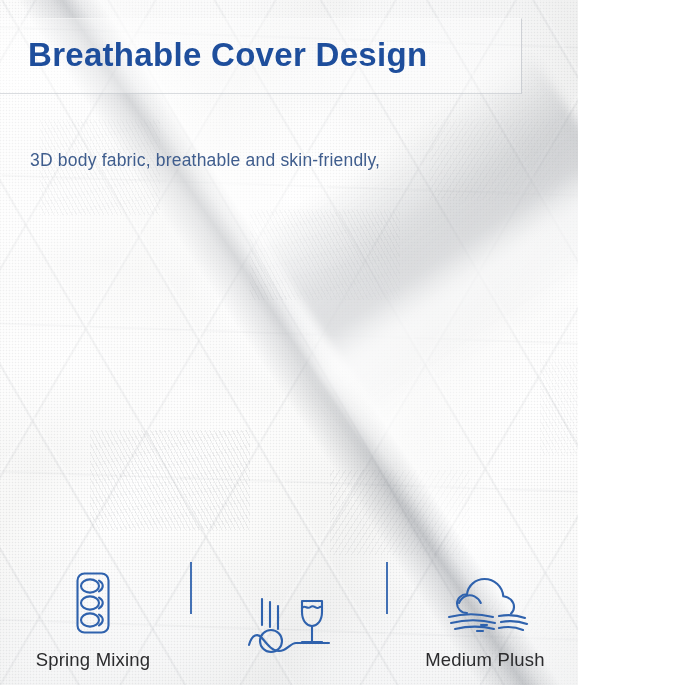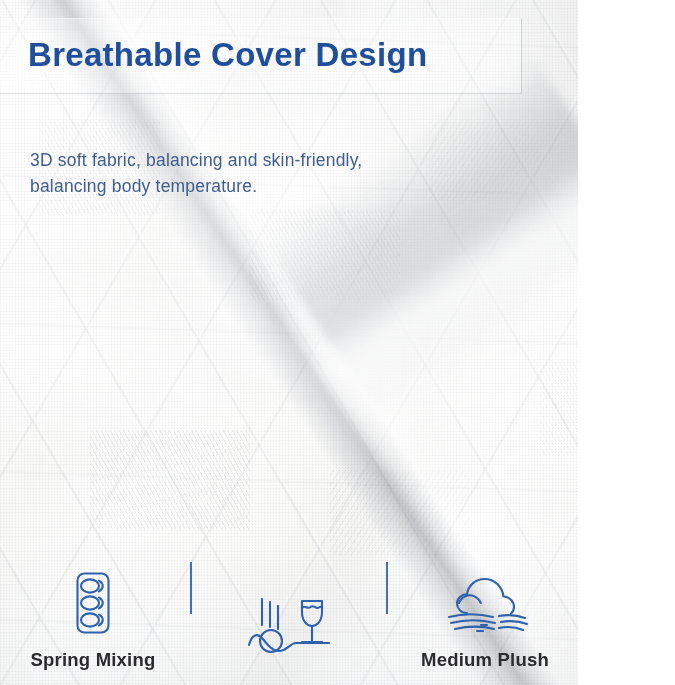--- a/index.html
+++ b/index.html
@@ -230,21 +230,20 @@
     align-items: flex-end;
     justify-content: center;
     margin-bottom: 14px;
   }
 
   .feature-label {
     font-size: 18.5px;
     letter-spacing: 0.2px;
     color: #2b2b2d;
     white-space: nowrap;
-    font-weight: bold;
   }
 
   .feature-divider {
     width: 0;
     align-self: center;
     border-left: 2px solid #2f62ad;
     height: 52px;
     margin: 0 4px 46px 4px;
     opacity: 0.9;
   }
@@ -263,22 +262,21 @@
   <div class="fabric-knit"></div>
   <div class="fabric-fold"></div>
   <div class="fabric-fold-shadow"></div>
   <div class="fabric-fold-light"></div>
   <div class="fabric-shade"></div>
 
   <div class="title-band"></div>
   <div class="page-title">Breathable Cover Design</div>
 
   <div class="subtitle">
-    <span>3D soft fabric, balancing and skin-friendly,</span><br>
-    <span>balancing body temperature.</span>
+    <span>3D body fabric, breathable and skin-friendly,</span><br>
   </div>
 
   <div class="features">
 
     <div class="feature">
       <div class="feature-icon">
         <svg class="ico" width="40" height="64" viewBox="0 0 40 64" fill="none" stroke="#2f62ad" stroke-width="2.1" stroke-linecap="round" stroke-linejoin="round">
           <rect x="4.5" y="2.5" width="31" height="59" rx="7" ry="7"></rect>
           <ellipse cx="17" cy="15" rx="9" ry="6.6"></ellipse>
           <path d="M26 9.6 C31 12.6 31 17.4 26 20.4"></path>

